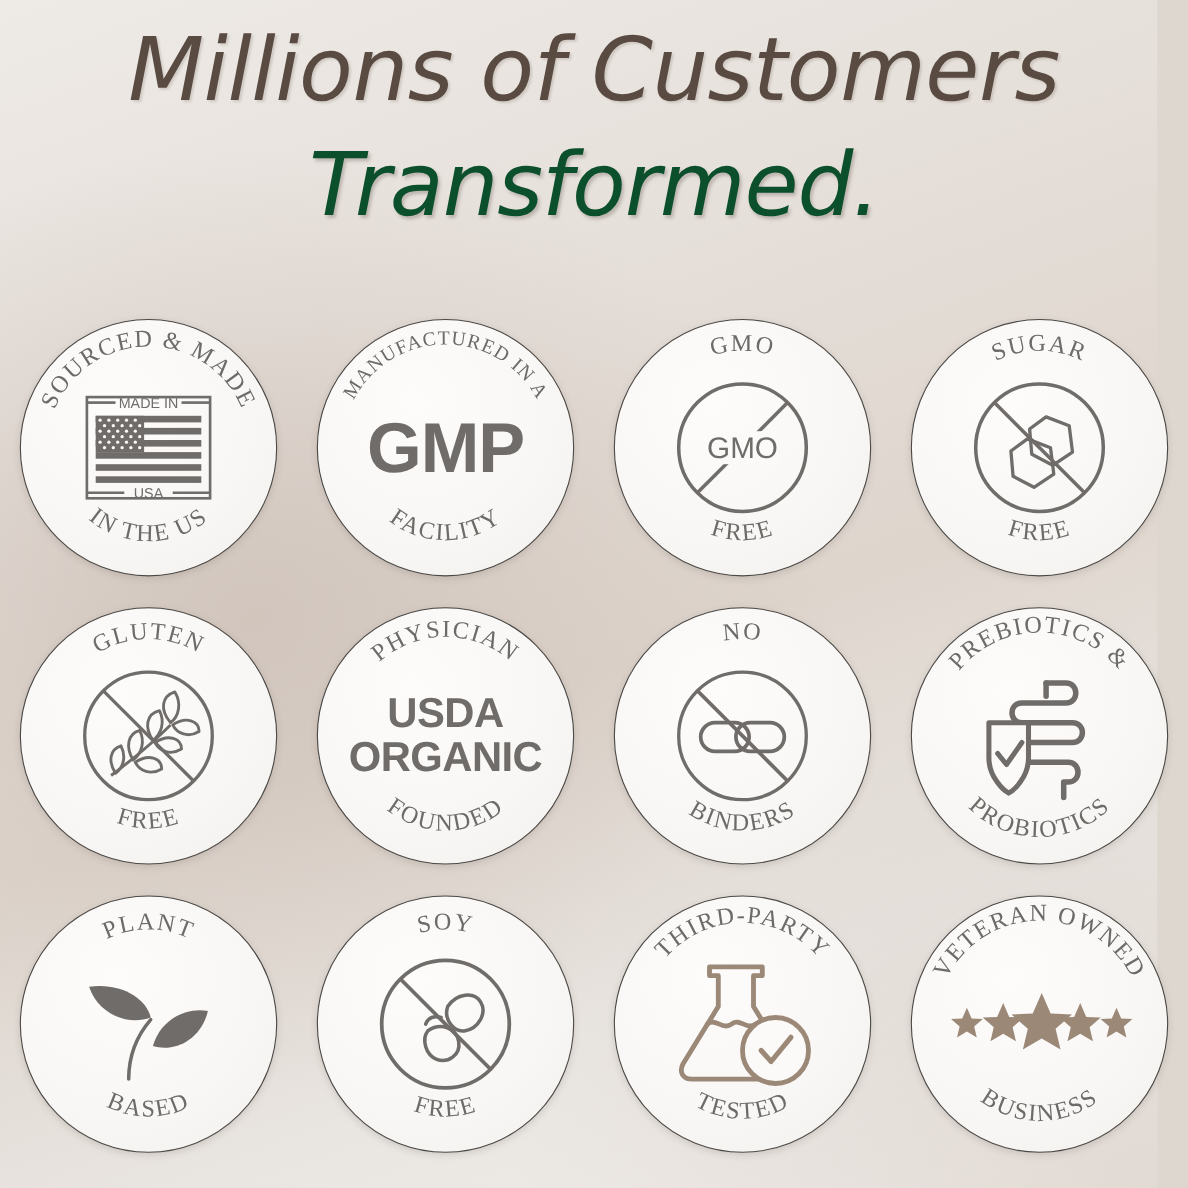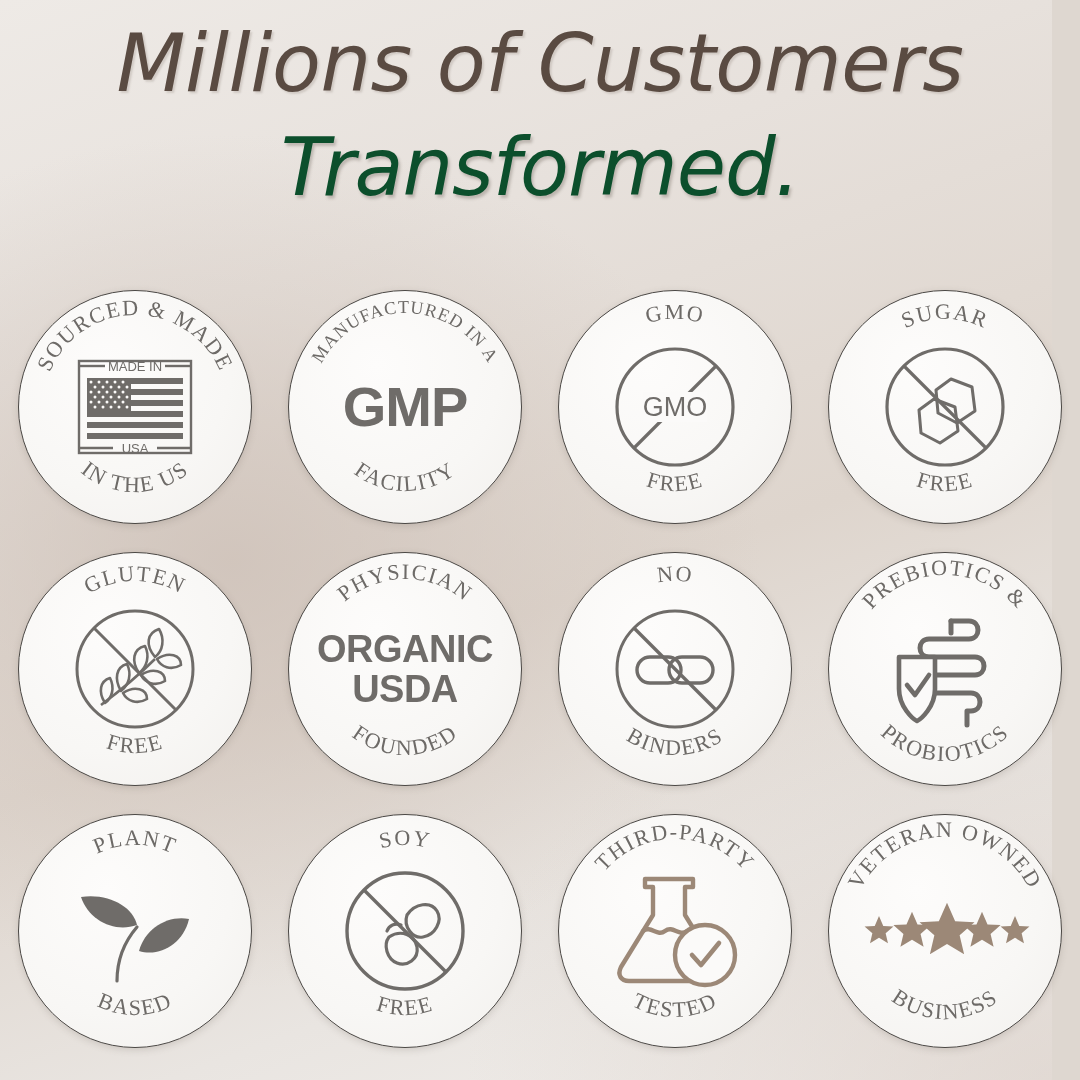--- a/index.html
+++ b/index.html
@@ -59,21 +59,21 @@
     font-size:20px;fill:#6d6a67;letter-spacing:1.4px;
   }
   .arc-text.small{font-size:18px;letter-spacing:1.0px;}
   .arc-text.big{font-size:22px;letter-spacing:1.6px;}
 
   .center-word{
     position:relative;z-index:3;text-align:center;
     font-family:"Liberation Sans", sans-serif;
     color:#6f6c69;font-weight:700;
   }
-  .gmp{font-size:56px;line-height:0.95;letter-spacing:-1px;}
+  .gmp{font-size:64px;line-height:0.95;letter-spacing:-1px;}
   .usda{font-size:38px;line-height:1.06;letter-spacing:-0.5px;}
 
   .ico{position:relative;z-index:2;}
 </style>
 </head>
 <body>
 
 <div id="page">
 
   <div class="heading">
@@ -231,22 +231,22 @@
       <div class="badge">
         <svg viewBox="0 0 232 232">
           <defs>
             <path id="t6" d="M 26,116 A 90,90 0 0 1 206,116" fill="none"></path>
             <path id="b6" d="M 30,116 A 86,86 0 0 0 202,116" fill="none"></path>
           </defs>
           <text class="arc-text big"><textPath href="#t6" startOffset="50%" text-anchor="middle">PHYSICIAN</textPath></text>
           <text class="arc-text big"><textPath href="#b6" startOffset="50%" text-anchor="middle" side="right">FOUNDED</textPath></text>
         </svg>
         <div class="center-word usda">
+          <div>USDA</div>
           <div>ORGANIC</div>
-          <div>USDA</div>
         </div>
       </div>
     </div>
 
     <div class="cell">
       <div class="badge">
         <svg viewBox="0 0 232 232">
           <defs>
             <path id="t7" d="M 28,116 A 88,88 0 0 1 204,116" fill="none"></path>
             <path id="b7" d="M 30,116 A 86,86 0 0 0 202,116" fill="none"></path>

